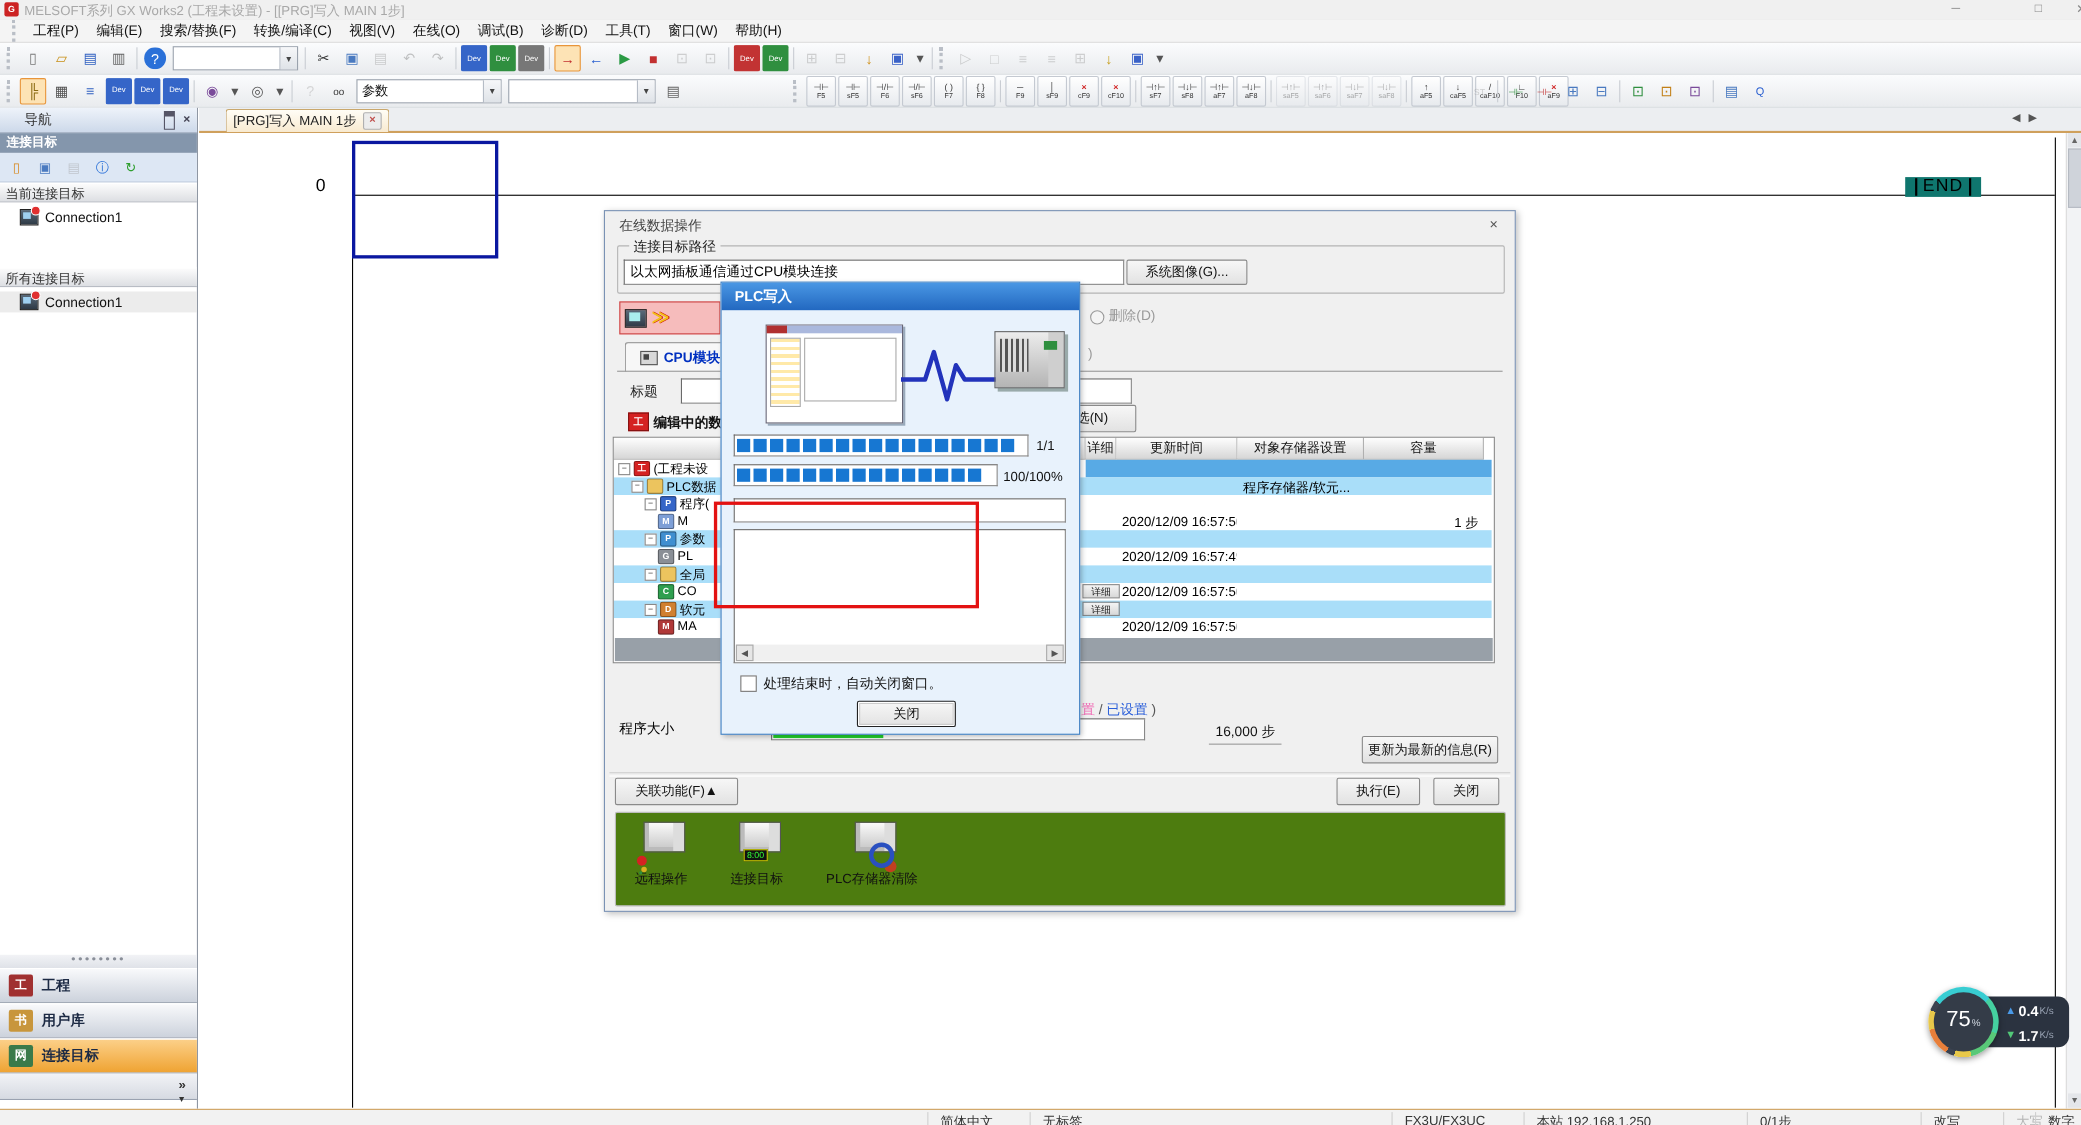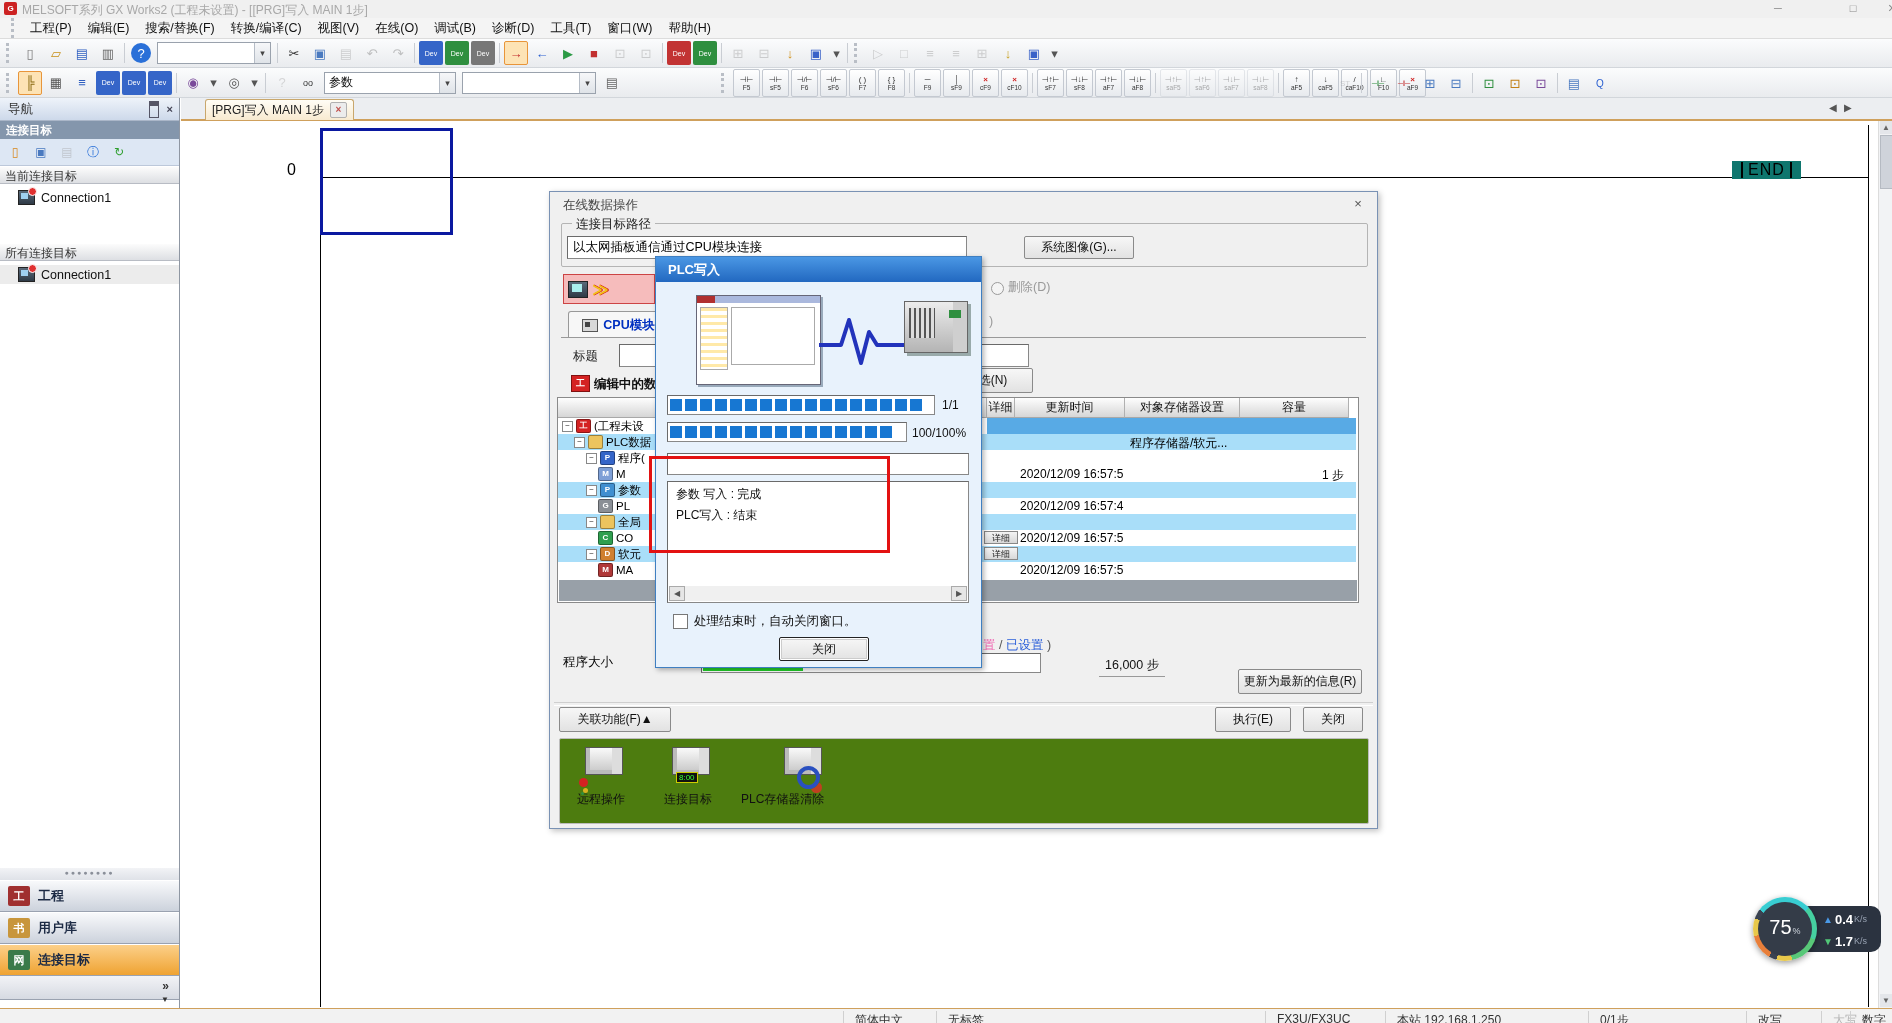--- a/index.html
+++ b/index.html
@@ -57,21 +57,21 @@
   #endwrap{left:1551px;top:40px;display:flex;align-items:center;background:#0f766e;padding:0 4px}
   #endwrap .tick{width:2px;height:16px;background:#000;margin:0 5px}
   #endlabel{font-size:16px;color:#000;letter-spacing:1px}
   #vscroll{left:1697px;top:0;width:14px;height:887px;background:#f2f3f5;border-left:1px solid #dcdcdc}
   .sarrow{left:1px;width:12px;height:13px;background:#e4e6ea;color:#666;font-size:8px;text-align:center;line-height:13px}
   #sthumb{left:1px;top:14px;width:12px;height:52px;background:#cfd3da;border:1px solid #b5bac2}
 
   
   #nav{left:0;top:98px;width:180px;height:910px;background:#fff;border-right:1px solid #8f97a3;box-sizing:border-box}
   #navheader{left:0;top:0;width:179px;height:23px;background:linear-gradient(#eef3fa,#cdd9ea);
-    border-bottom:1px solid #aab6c8;display:flex;align-items:center;padding-left:8px;box-sizing:border-box}
+    border-bottom:1px solid #aab6c8;display:flex;align-items:center;padding-left:22px;box-sizing:border-box}
   #navheader .ttl{font-size:12.5px;color:#333;flex:1}
   .pinico{width:8px;height:11px;border:1px solid #556;border-top-width:5px;margin-right:8px}
   .xico{color:#445;font-size:11px;font-weight:bold;margin-right:6px}
   #navsection{left:0;top:23px;width:179px;height:18px;background:#8496ac;color:#fff;font-weight:bold;
     font-size:11.5px;line-height:18px;padding-left:6px;box-sizing:border-box}
   #navicons{left:0;top:41px;width:179px;height:27px;background:#dde7f4;border-bottom:1px solid #bcc8da;
     display:flex;align-items:center;padding-left:2px;box-sizing:border-box}
   .ngrp{width:179px;height:18px;background:linear-gradient(#fcfcfc,#dddfe3);border-top:1px solid #fff;
     border-bottom:1px solid #b8bcc4;font-size:12px;color:#333;line-height:18px;padding-left:5px;box-sizing:border-box}
   .connitem{width:179px;height:19px;display:flex;align-items:center;padding-left:18px;box-sizing:border-box}
@@ -97,21 +97,21 @@
     display:flex;align-items:center;justify-content:center;font-size:12px;color:#111;box-sizing:border-box}
   .sunken{background:#fff;border:1px solid #888;border-top-color:#6a6a6a;border-left-color:#6a6a6a;box-sizing:border-box}
 
   
   #dlg{left:549px;top:191px;width:827px;height:636px;background:#f0f0f0;border:1px solid #7a92b4;
     box-shadow:2px 2px 6px rgba(0,0,0,.25);z-index:10}
   #dlgtitle{left:13px;top:5px;font-size:12.5px;color:#444}
   #dlgclose{left:798px;top:4px;width:20px;height:17px;text-align:center;color:#555;font-size:13px;line-height:16px}
   #pathgroup{left:11px;top:31px;width:805px;height:42px;border:1px solid #b4b4b4;border-radius:2px}
   #pathlabel{left:22px;top:24px;background:#f0f0f0;padding:0 4px;font-size:12.5px;color:#222}
-  #pathfield{left:17px;top:44px;width:400px;height:23px;line-height:21px;padding-left:5px;font-size:12.5px;color:#000}
+  #pathfield{left:17px;top:44px;width:455px;height:23px;line-height:21px;padding-left:5px;font-size:12.5px;color:#000}
   #sysimgbtn{left:474px;top:44px;width:110px;height:23px}
   #xfergraphic{left:13px;top:82px;width:92px;height:30px;background:#f6bcbc;border:1px solid #cc4444;
     display:flex;align-items:center;padding-left:4px;box-sizing:border-box}
   .pcico{width:18px;height:15px;background:linear-gradient(#5a6a7a,#303a46);border:1px solid #222;position:relative;flex:none}
   .pcico::before{content:"";position:absolute;left:3px;top:2px;width:10px;height:8px;background:#aee}
   .yarrows{color:#f2c018;font-size:16px;font-weight:bold;margin-left:4px;text-shadow:1px 0 #c00}
   #delradio{left:441px;top:90px;width:11px;height:11px;border:1px solid #9a9a9a;border-radius:50%;background:#f4f4f4}
   #dellabel{left:458px;top:87px;font-size:12.5px;color:#9a9a9a}
   #cputab{left:18px;top:119px;width:99px;height:26px;background:#f7f7f7;border:1px solid #999;border-bottom:none;
     border-radius:3px 3px 0 0;display:flex;align-items:center;justify-content:center}
@@ -657,21 +657,21 @@
     <div class="abs" id="footgroup" data-name="related-functions-group">
       <div id="footicons">
           <div class="abs fitem" data-name="related-function-remote-operation" style="left: 17px;">
             <div class="fico" data-name="remote-operation-icon"></div>
             <div class="flabel" data-name="related-function-label">远程操作</div>
           </div>
           <div class="abs fitem" data-name="related-function-clock-setting" style="left: 104px;">
             <div class="fico" data-name="clock-setting-icon"></div>
             <div class="flabel" data-name="related-function-label">连接目标</div>
           </div>
-          <div class="abs fitem" data-name="related-function-plc-memory-clear" style="left: 181px; align-items: flex-end;">
+          <div class="abs fitem" data-name="related-function-plc-memory-clear" style="left: 191px;">
             <div class="fico" data-name="plc-memory-clear-icon"></div>
             <div class="flabel" data-name="related-function-label">PLC存储器清除</div>
           </div>
         </div>
     </div>
   </div>
 
   <div class="abs" id="pdlg" data-name="plc-write-progress-dialog">
     <div class="abs" id="ptitle" data-name="progress-dialog-title">PLC写入</div>
     <div class="abs" id="thumb" data-name="pc-screen-graphic">
@@ -716,24 +716,20 @@
         <div class="seg" data-name="progress-segment"></div>
         <div class="seg" data-name="progress-segment"></div>
         <div class="seg" data-name="progress-segment"></div>
         <div class="seg" data-name="progress-segment"></div>
         <div class="seg" data-name="progress-segment"></div>
       </div>
     <div class="abs" id="ppct" data-name="progress-percent">100/100%</div>
 
     <div class="abs sunken" id="pfield" data-name="current-item-field"></div>
     <div class="abs sunken" id="plog" data-name="progress-log-box">
-      <div id="ploglines">
-          <div class="plline" data-name="log-line">参数 写入 : 完成</div>
-          <div class="plline" data-name="log-line">PLC写入 : 结束</div>
-        </div>
       <div class="abs" id="plscroll" data-name="log-horizontal-scrollbar">
         <div class="psarrow" data-name="scroll-left-icon">◀</div>
         <div class="psarrow" data-name="scroll-right-icon">▶</div>
       </div>
     </div>
 
     <div class="abs" id="pcheck" data-name="auto-close-checkbox"></div>
     <div class="abs" id="pchecklabel" data-name="auto-close-label">处理结束时，自动关闭窗口。</div>
     <div class="abs btn" id="pclosebtn" data-name="progress-close-button">关闭</div>
   </div>

